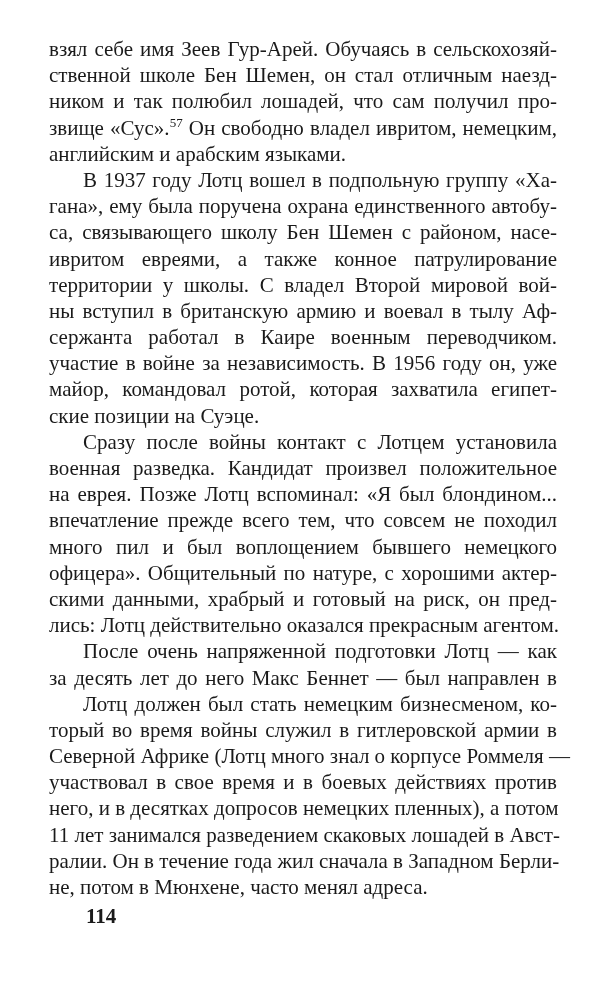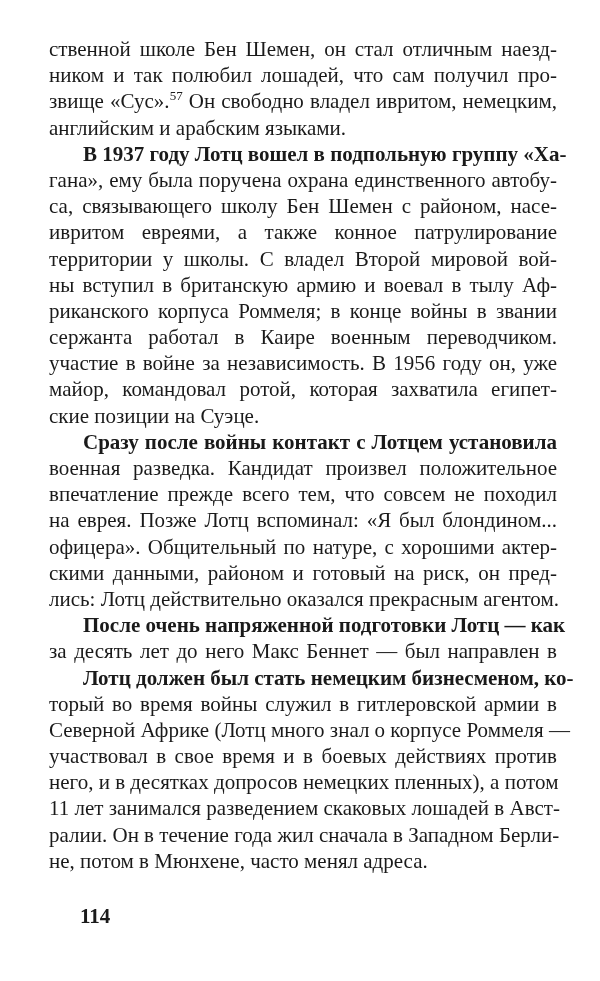--- a/index.html
+++ b/index.html
@@ -15,65 +15,66 @@
     color: #1a1a1a;
   }
   .line {
     display: block;
     white-space: nowrap;
     text-align: justify;
     text-align-last: justify;
     height: 26.2px;
   }
   .line.last { text-align-last: left; }
-  .line.indent { padding-left: 34px; font-weight: bold; }
+  .line.indent { padding-left: 34px; }
   sup { font-size: 13px; line-height: 0; vertical-align: 8px; }
   .page-number {
     position: absolute;
-    left: 80px;
+    left: 86px;
     top: 904px;
     font-family: "Liberation Serif", serif;
     font-weight: bold;
     font-size: 21px;
     color: #1a1a1a;
   }
 </style>
 </head>
 <body>
 
 <div class="page">
 
   <div class="paragraph">
+    <span class="line">взял себе имя Зеев Гур-Арей. Обучаясь в сельскохозяй-</span>
     <span class="line">ственной школе Бен Шемен, он стал отличным наезд-</span>
     <span class="line">ником и так полюбил лошадей, что сам получил про-</span>
     <span class="line"><span>звище «Сус».</span><sup>57</sup><span> Он свободно владел ивритом, немецким,</span></span>
     <span class="line last">английским и арабским языками.</span>
   </div>
 
   <div class="paragraph">
     <span class="line indent">В 1937 году Лотц вошел в подпольную группу «Ха-</span>
     <span class="line">гана», ему была поручена охрана единственного автобу-</span>
     <span class="line">са, связывающего школу Бен Шемен с районом, насе-</span>
     <span class="line">ивритом евреями, а также конное патрулирование</span>
     <span class="line">территории у школы. С владел Второй мировой вой-</span>
     <span class="line">ны вступил в британскую армию и воевал в тылу Аф-</span>
-    <span class="line">риканского корпуса Роммеля; в конце войны в звании</span>
     <span class="line">сержанта работал в Каире военным переводчиком.</span>
     <span class="line">участие в войне за независимость. В 1956 году он, уже</span>
     <span class="line">майор, командовал ротой, которая захватила египет-</span>
     <span class="line last">ские позиции на Суэце.</span>
   </div>
 
   <div class="paragraph">
     <span class="line indent">Сразу после войны контакт с Лотцем установила</span>
     <span class="line">военная разведка. Кандидат произвел положительное</span>
+    <span class="line">на еврея. Позже Лотц вспоминал: «Я был блондином...</span>
     <span class="line">впечатление прежде всего тем, что совсем не походил</span>
-    <span class="line">на еврея. Позже Лотц вспоминал: «Я был блондином...</span>
+    <span class="line">много пил и был воплощением бывшего немецкого</span>
     <span class="line">офицера». Общительный по натуре, с хорошими актер-</span>
-    <span class="line">скими данными, районом и готовый на риск, он пред-</span>
+    <span class="line">скими данными, храбрый и готовый на риск, он пред-</span>
     <span class="line">лись: Лотц действительно оказался прекрасным агентом.</span>
   </div>
 
   <div class="paragraph">
     <span class="line indent">После очень напряженной подготовки Лотц — как</span>
     <span class="line">за десять лет до него Макс Беннет — был направлен в</span>
   </div>
 
   <div class="paragraph">
     <span class="line indent">Лотц должен был стать немецким бизнесменом, ко-</span>

